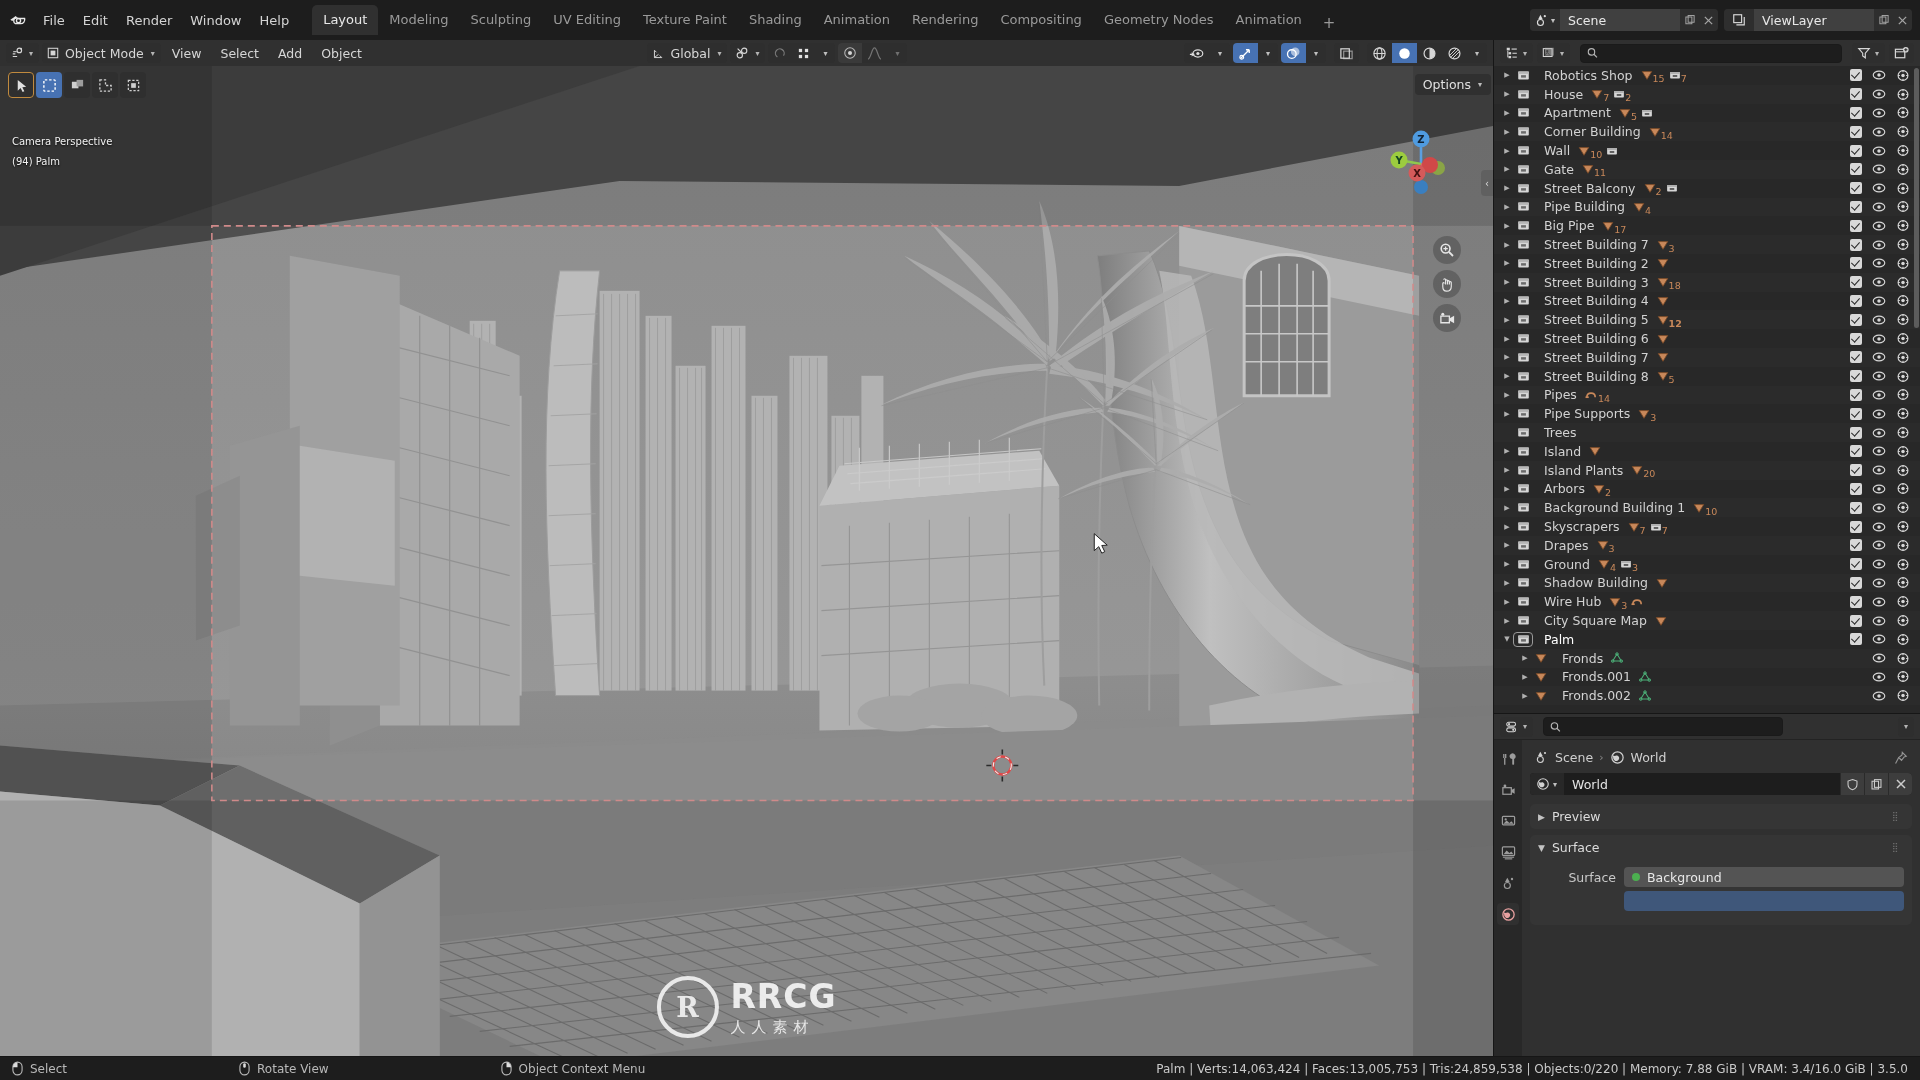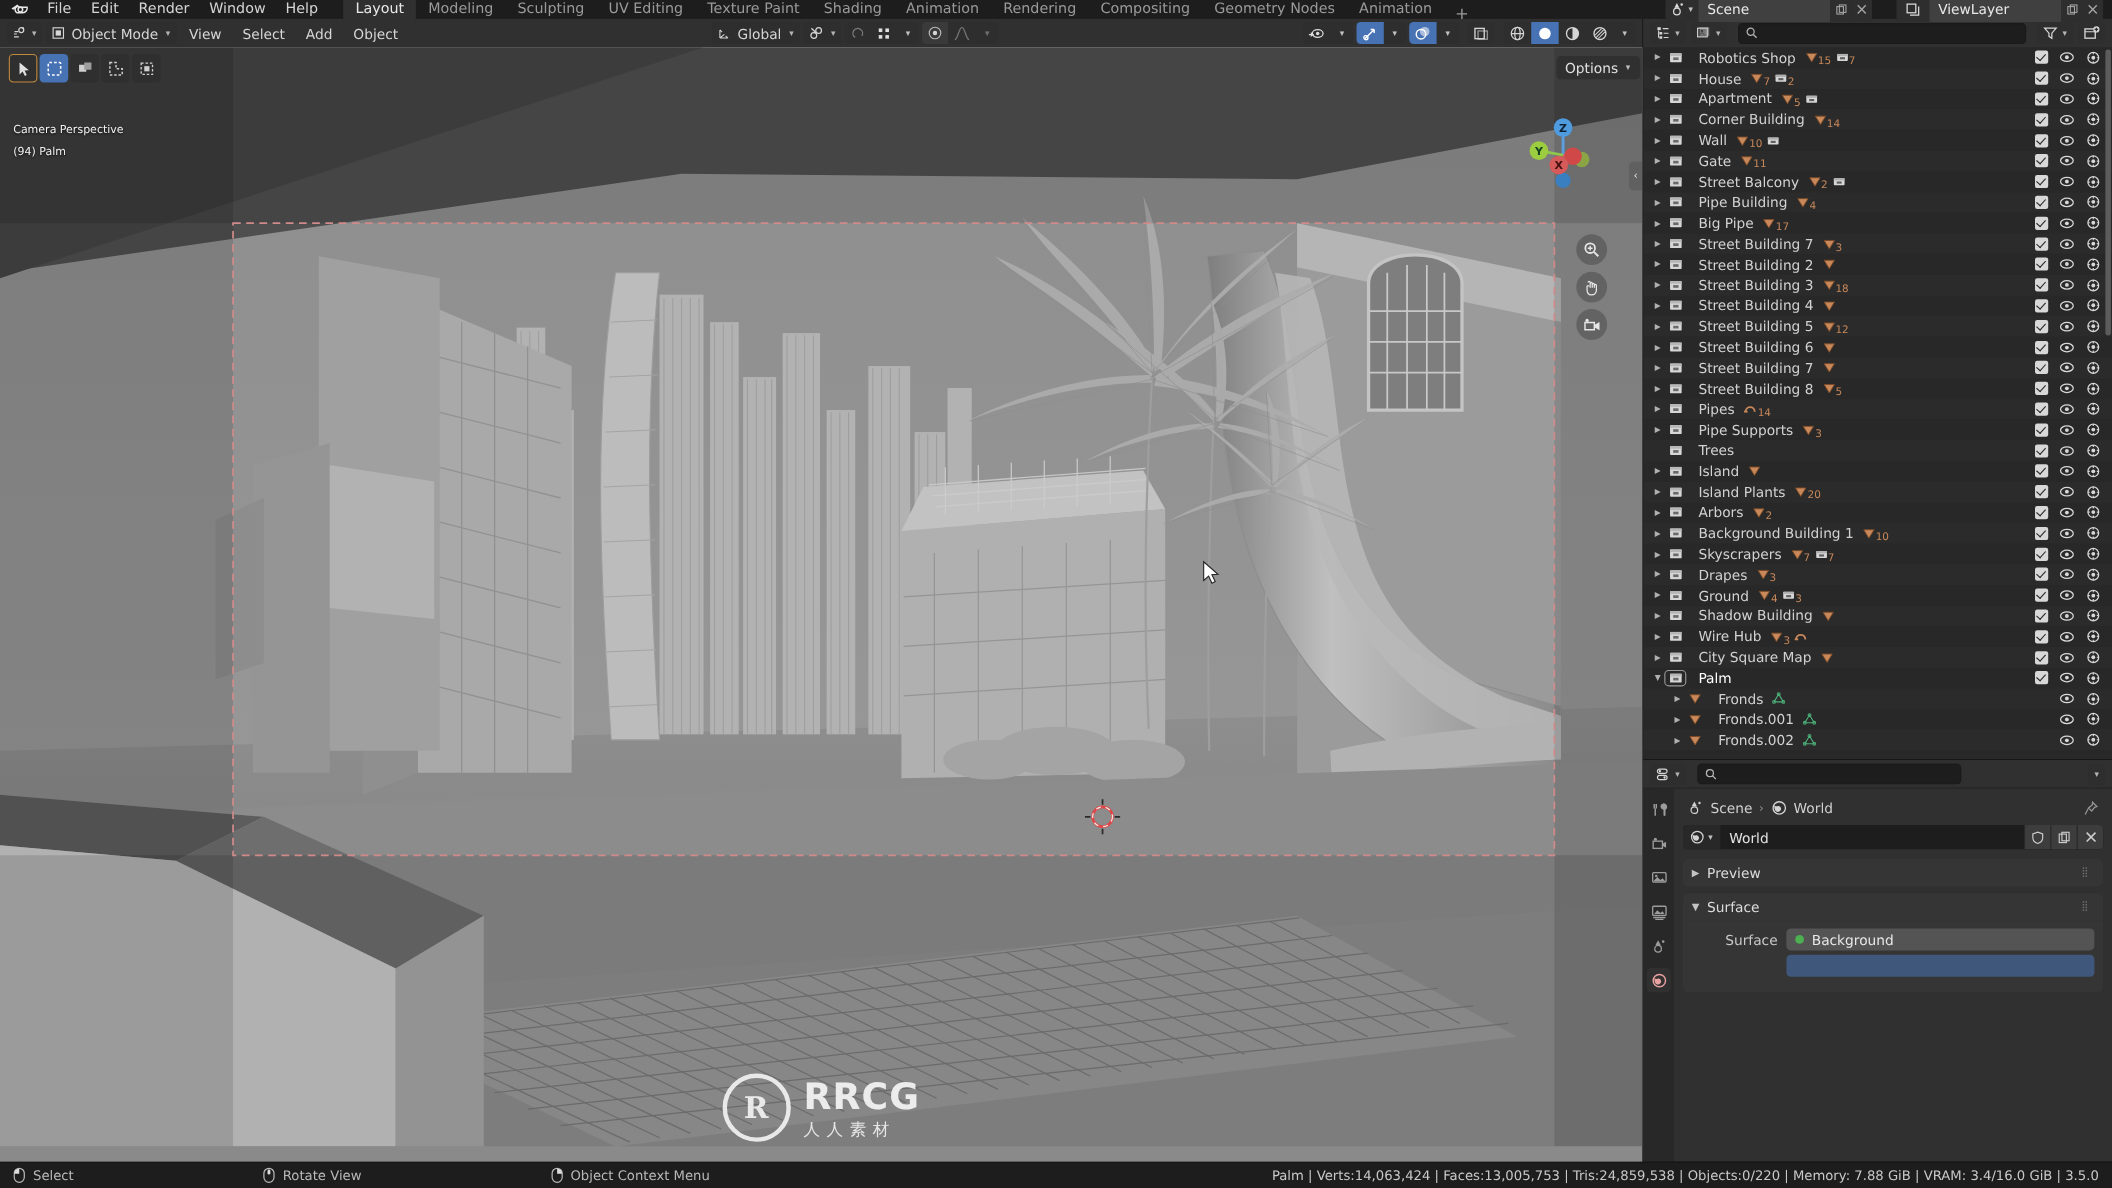--- a/index.html
+++ b/index.html
@@ -9,21 +9,21 @@
     font-family: "DejaVu Sans", "Liberation Sans", sans-serif;
     overflow: hidden;
     color: #e5e5e5;
     font-size: 13px;
     -webkit-font-smoothing: antialiased;
   }
   .app { position: relative; width: 1920px; height: 1080px; display: flex; flex-direction: column; }
 
   
   .topbar {
-    height: 17px; background: #1d1d1d; display: flex; align-items: center;
+    height: 40px; background: #1d1d1d; display: flex; align-items: center;
     padding: 0 4px; flex: none; position: relative;
   }
   .blender-logo { width: 26px; height: 26px; display:flex; align-items:center; justify-content:center; margin-right:4px;}
   .menu-item {
     padding: 3px 9px; font-size: 13px; color: #d4d4d4; border-radius: 3px; cursor: default;
     white-space: nowrap;
   }
   .ws-tabs { display: flex; align-items: flex-end; height: 30px; margin-left: 14px; }
   .ws-tab {
     padding: 5px 11px 6px; font-size: 13px; color: #9a9a9a; white-space: nowrap;
@@ -235,21 +235,21 @@
               <rect x="2.5" y="4" width="8" height="9" fill="none" stroke="#ccc" stroke-width="1.3"></rect>
               <rect x="5.5" y="2" width="8" height="9" fill="none" stroke="#ccc" stroke-width="1.3"></rect>
             </svg>
         </div>
         <div class="id-btn">
           <svg width="11" height="11" viewBox="0 0 12 12">
               <path d="M2 2 L10 10 M10 2 L2 10" stroke="#ccc" stroke-width="1.4"></path>
             </svg>
         </div>
       </div>
-      <div class="id-block" style="margin-left:20px;">
+      <div class="id-block" style="margin-left:4px;">
         <div class="id-icon">
           <svg width="14" height="14" viewBox="0 0 16 16">
             <rect x="2" y="2" width="9" height="9" fill="none" stroke="#dcdcdc" stroke-width="1.3"></rect>
             <path d="M5 13.5 L14 13.5 L14 4.5" fill="none" stroke="#dcdcdc" stroke-width="1.3"></path>
           </svg>
         </div>
         <div class="id-name">ViewLayer</div>
         <div class="id-btn">
           <svg width="12" height="12" viewBox="0 0 16 16">
               <rect x="2.5" y="4" width="8" height="9" fill="none" stroke="#ccc" stroke-width="1.3"></rect>
@@ -1232,21 +1232,21 @@
               <div class="disc">▶</div>
               <div class="coll-icon">
                 <svg width="13" height="13" viewBox="0 0 16 16">
                   <rect x="1.5" y="3" width="13" height="10" rx="1" fill="#d6d6d6"></rect>
                   <rect x="1.5" y="3" width="13" height="3" fill="#b6b6b6"></rect>
                   <rect x="5" y="7.6" width="6" height="3" fill="#6a6a6a"></rect>
                 </svg>
               </div>
               <span class="rowname">Street Building 5</span>
               <div class="ol-counts">
-                <span style="display: inline-flex; align-items: flex-end;">
+                <span style="display: inline-flex; align-items: flex-end; font-weight: bold;">
                   <svg width="12" height="12" viewBox="0 0 14 14">
                     <path d="M1.5 3 L12.5 3 L7 12 Z" fill="#c8885a" stroke="#7a4a28" stroke-width="1"></path>
                   </svg>
                   <span class="cnt">12</span>
                 </span>
               </div>
               <div class="ol-right">
                 <div class="ol-check"></div>
                 <div>
                   <svg width="14" height="12" viewBox="0 0 16 13">

